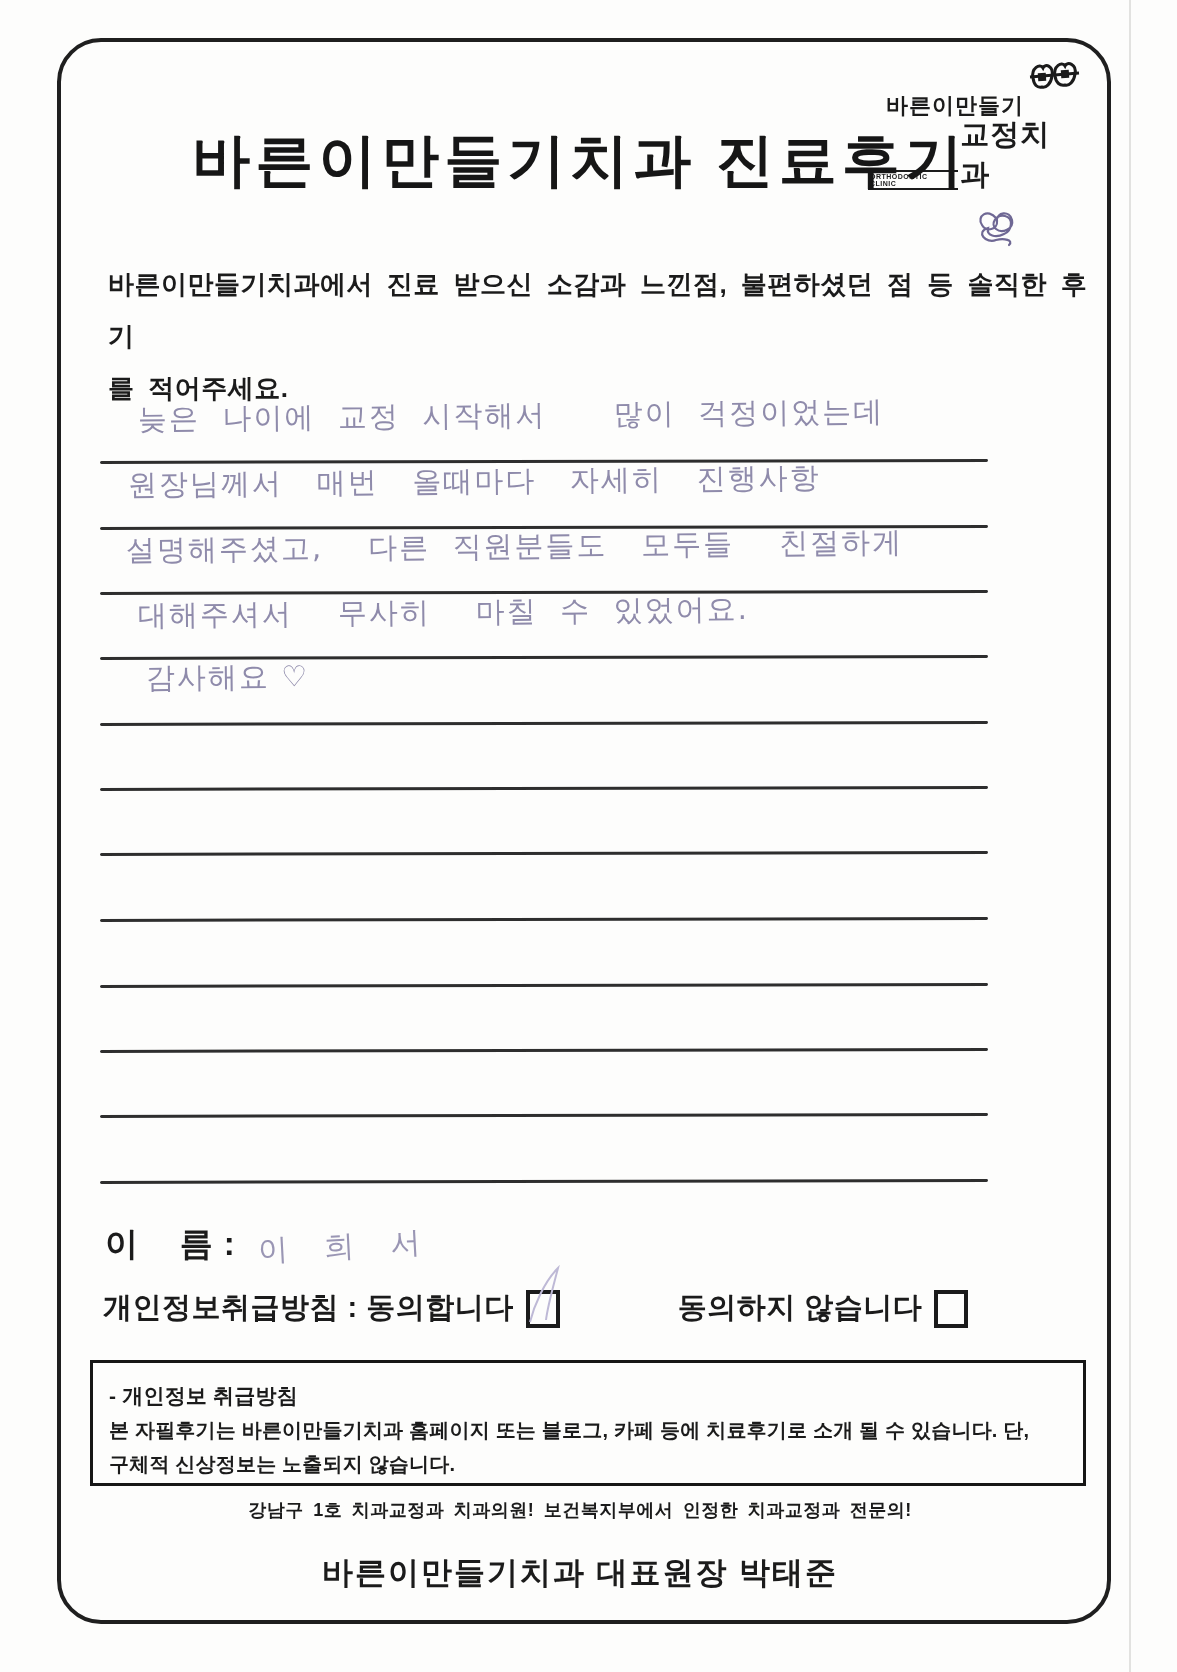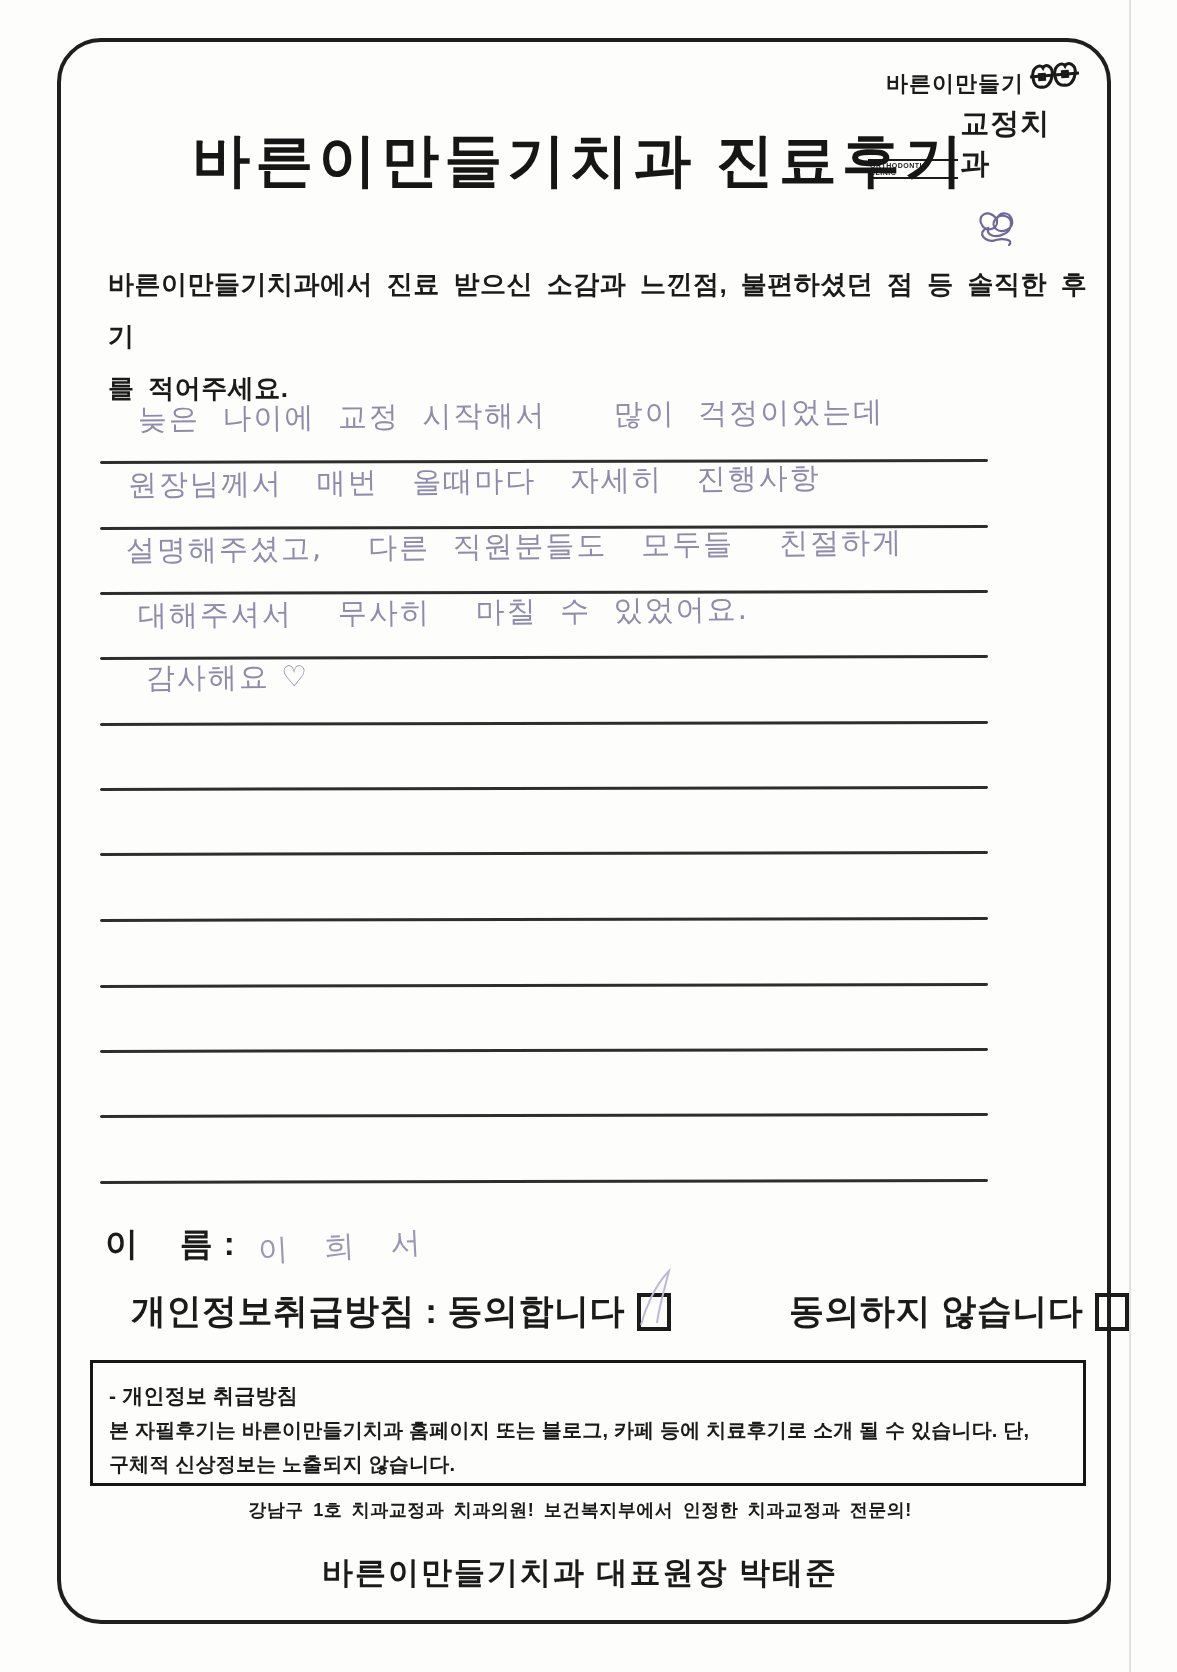--- a/index.html
+++ b/index.html
@@ -9,21 +9,21 @@
     background:#fdfdfc;
   }
   .scan-edge{position:absolute;top:0;right:46px;width:2px;height:1672px;background:#e2e2e0;}
   .form-border{
     position:absolute;left:57px;top:38px;width:1046px;height:1578px;
     border:4px solid #1f1f1f;border-radius:44px;background:transparent;
   }
   
   .logo{position:absolute;left:868px;top:60px;width:212px;}
   .logo-row1{display:flex;justify-content:flex-end;align-items:flex-start;}
-  .logo-kor1{font-size:22px;font-weight:bold;letter-spacing:1px;margin-top:9px;}
+  .logo-kor1{font-size:22px;font-weight:bold;letter-spacing:1px;margin-top:31px;}
   .logo-icon{margin-left:4px;}
   .logo-row2{display:flex;justify-content:flex-end;align-items:flex-end;margin-top:-6px;}
   .logo-eng{
     font-size:7px;font-weight:bold;letter-spacing:0.5px;
     border-top:2px solid #1b1b1b;border-bottom:2px solid #1b1b1b;
     padding:1px 2px;margin-bottom:5px;
   }
   .logo-kor2{font-size:29px;font-weight:bold;letter-spacing:1px;margin-left:2px;}
   
   .page-title{
@@ -44,22 +44,22 @@
     position:absolute;white-space:pre;color:#8f8bab;
     font-size:29px;letter-spacing:2px;transform:rotate(-0.6deg);
     font-family:"DejaVu Sans",sans-serif;
   }
   
   .name-row{position:absolute;left:105px;top:1222px;display:flex;align-items:flex-start;}
   .name-label{font-size:33px;font-weight:bold;white-space:pre;letter-spacing:1px;text-align:right;}
   .name-hand{margin-left:22px;margin-top:4px;color:#9a96b4;font-size:30px;
     letter-spacing:14px;transform:rotate(-3deg);white-space:pre;}
   
-  .consent-row{position:absolute;left:103px;top:1288px;display:flex;align-items:center;
-    font-size:35px;font-weight:bold;letter-spacing:0.5px;margin-left:28px;}
+  .consent-row{position:absolute;left:103px;top:1288px;display:flex;align-items:flex-end;
+    font-size:29px;font-weight:bold;letter-spacing:0.5px;}
   .checkbox{display:inline-block;width:26px;height:30px;border:4px solid #1b1b1b;
     margin-left:12px;position:relative;}
   .consent-gap{display:inline-block;width:118px;}
   .pen-mark{position:absolute;left:-6px;top:-30px;}
   
   .privacy-box{
     position:absolute;left:90px;top:1360px;width:958px;height:88px;
     border:3px solid #161616;padding:16px 16px;
     font-size:20px;font-weight:bold;line-height:34px;letter-spacing:0.2px;
   }

